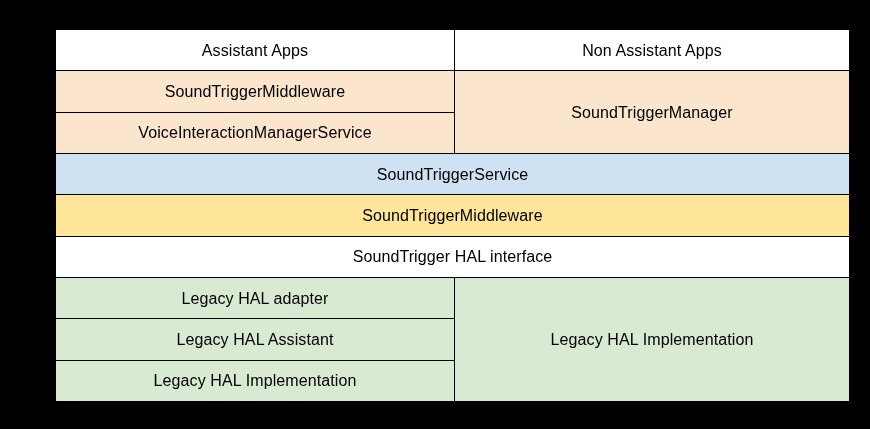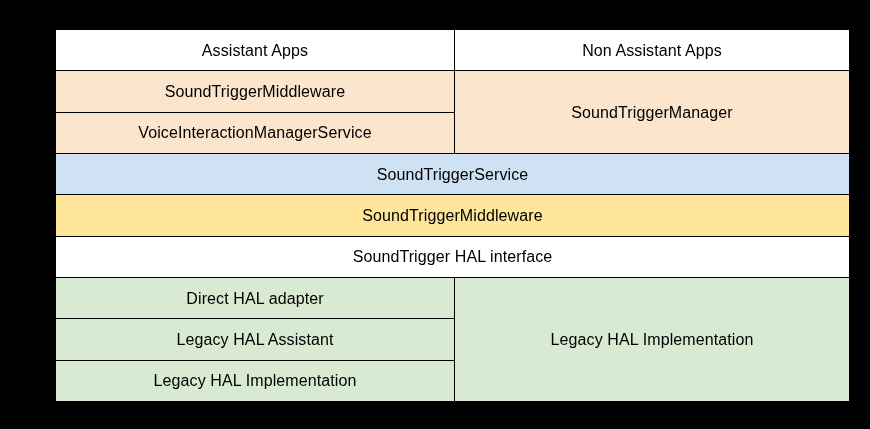--- a/index.html
+++ b/index.html
@@ -80,21 +80,21 @@
         <tr>
           <td class="cell-blue" colspan="2">SoundTriggerService</td>
         </tr>
         <tr>
           <td class="cell-yellow" colspan="2">SoundTriggerMiddleware</td>
         </tr>
         <tr>
           <td class="cell-white" colspan="2">SoundTrigger HAL interface</td>
         </tr>
         <tr>
-          <td class="cell-green">Direct HAL adapter</td>
+          <td class="cell-green">Legacy HAL adapter</td>
           <td class="cell-green" rowspan="3">Legacy HAL Implementation</td>
         </tr>
         <tr>
           <td class="cell-green">Legacy HAL Assistant</td>
         </tr>
         <tr>
           <td class="cell-green">Legacy HAL Implementation</td>
         </tr>
       </tbody>
     </table>

